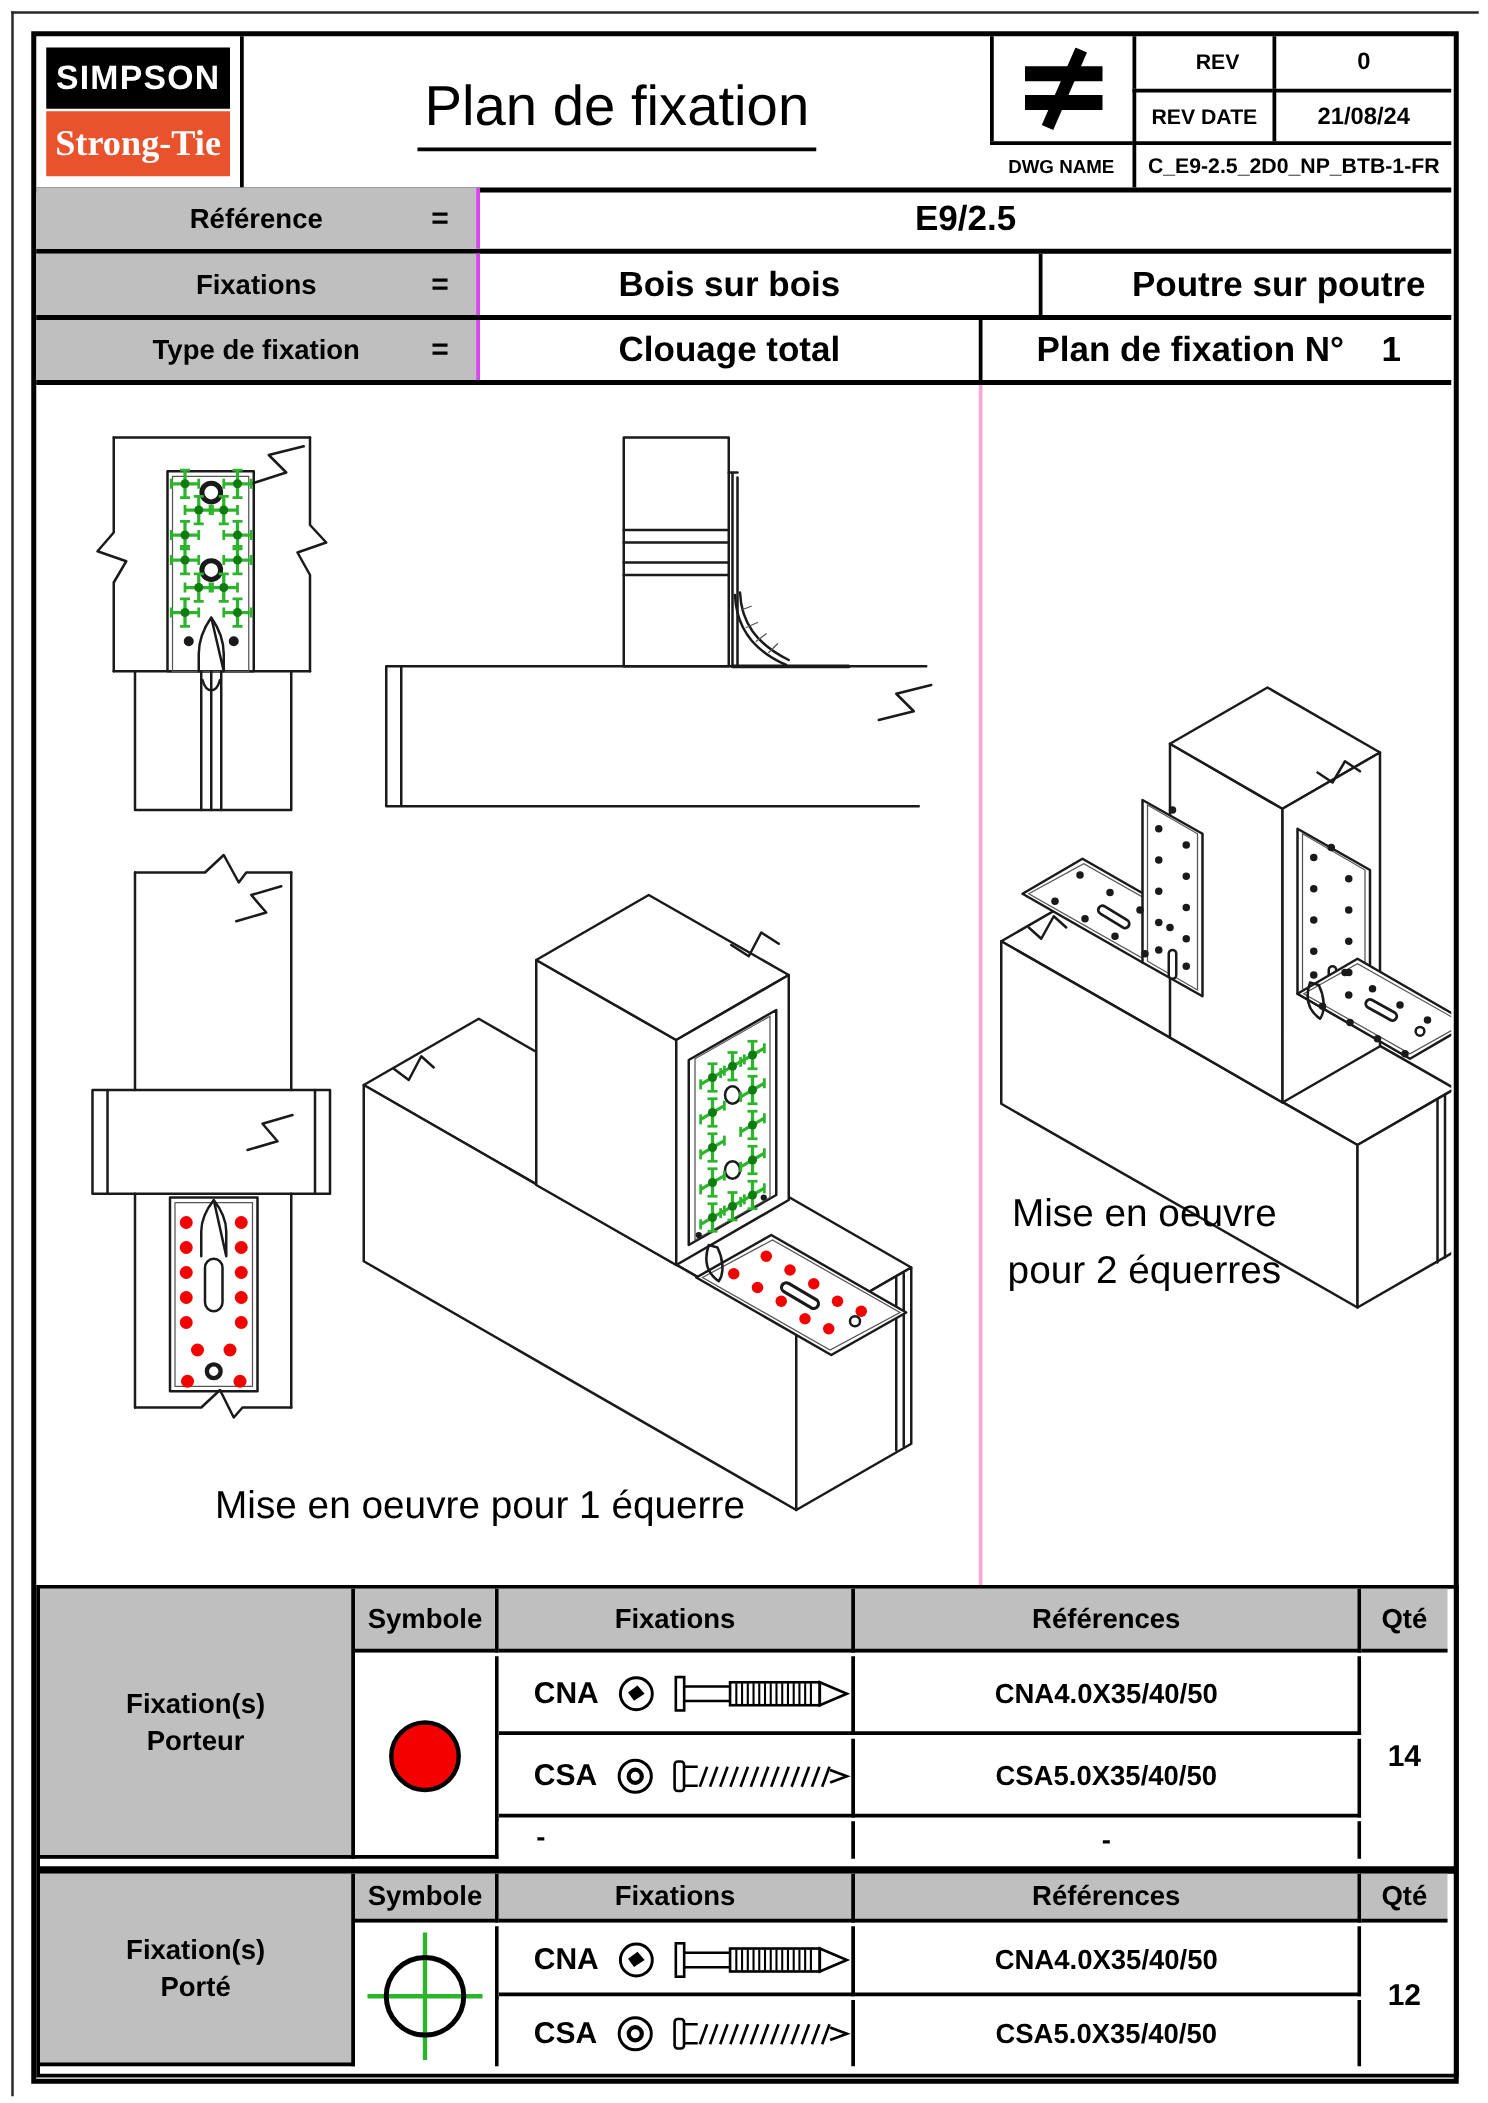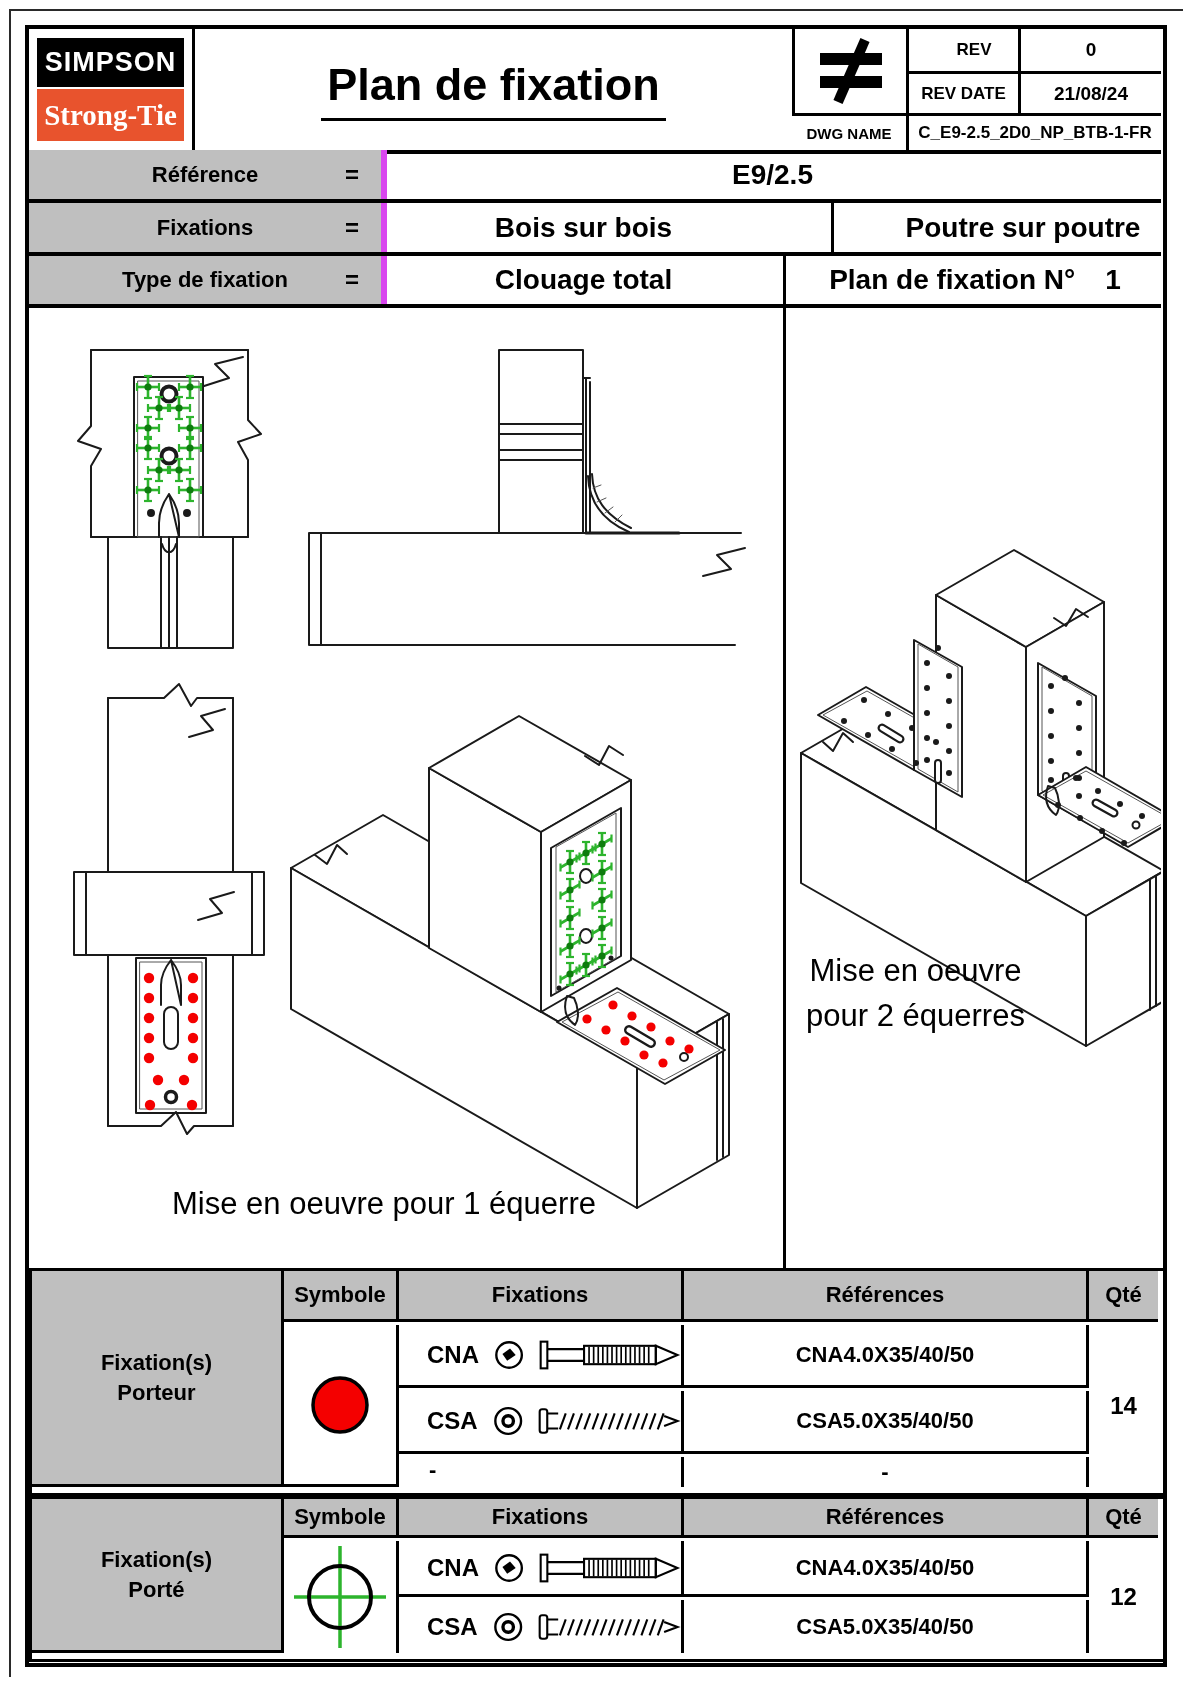--- a/index.html
+++ b/index.html
@@ -1,20 +1,20 @@
 <!DOCTYPE html>
 <html style="--red: #f40000; --green: #2db42d;"><head>
 <meta charset="utf-8">
 <style>
   html,body{margin:0;padding:0;background:#ffffff;}
   #page{position:relative;width:1190px;height:1682px;background:#fff;
         font-family:"Liberation Sans", sans-serif;color:#000;overflow:hidden;}
   .abs{position:absolute;}
   .b3{border:3px solid #000;}
-  .center{display:flex;align-items:center;justify-content:center;font-weight:bold;}
+  .center{display:flex;align-items:center;justify-content:center;}
   
   #edge-line{left:9px;top:9px;width:1172px;height:1666px;border-left:2px solid #2a2a2a;border-top:2px solid #2a2a2a;}
   
   #frame{left:25px;top:25px;width:1134px;height:1634px;border:4px solid #000;}
 
   
   #header{left:29px;top:29px;width:1132px;height:121px;border-bottom:4px solid #000;}
   #logo-cell{left:0;top:0;width:166px;height:121px;border-right:3px solid #000;padding:9px 8px;box-sizing:border-box;}
   .logo-black{background:#000;color:#fff;height:49px;font-weight:bold;font-size:27px;letter-spacing:1px;}
   .logo-orange{background:#e8532d;color:#fff;height:52px;margin-top:2px;font-family:"Liberation Serif",serif;font-weight:bold;font-size:29px;}
@@ -26,29 +26,29 @@
   #rev-lab{left:114px;top:0;width:133px;height:42px;border-top:none!important;font-size:17px;font-weight:bold;}
   #rev-val{left:226px;top:0;width:143px;height:42px;border-top:none!important;font-size:19px;font-weight:bold;}
   #revd-lab{left:114px;top:42px;width:112px;height:42px;font-size:17px;font-weight:bold;}
   #revd-val{left:226px;top:42px;width:143px;height:42px;font-size:19px;font-weight:bold;}
   #dwg-lab{left:0;top:84px;width:114px;height:37px;font-size:15px;font-weight:bold;}
   #dwg-val{left:114px;top:84px;width:255px;height:37px;font-size:17px;font-weight:bold;}
 
   
   #reftable{left:29px;top:150px;width:1132px;height:158px;}
   .ref-row{position:absolute;left:0;width:1132px;height:49px;border-bottom:4px solid #000;}
-  .ref-label{position:absolute;left:0;top:0;width:352px;height:49px;background:#bfbfbf;border-right:6px solid #d946ef;font-weight:bold;font-size:22px;}
+  .ref-label{position:absolute;left:0;top:0;width:352px;height:49px;background:#bfbfbf;border-right:3px solid #d946ef;font-weight:bold;font-size:22px;}
   .ref-eq{position:absolute;right:22px;top:50%;transform:translateY(-50%);font-weight:bold;font-size:24px;}
   .ref-val{position:absolute;top:0;height:49px;font-weight:bold;font-size:28px;}
   .sep{border-left:3px solid #000;}
 
   
   #drawings{left:29px;top:308px;width:1132px;height:960px;}
   #panel-left{left:0;top:0;width:754px;height:960px;}
-  #panel-right{left:754px;top:0;width:378px;height:960px;border-left:3px solid #000000;box-sizing:border-box;}
+  #panel-right{left:754px;top:0;width:378px;height:960px;border-left:3px solid #f9a8d4;box-sizing:border-box;}
   .caption{position:absolute;text-align:center;font-size:31px;color:#000;}
   #caption-1{left:75px;top:878px;width:560px;}
   #caption-2{left:12px;top:640px;width:235px;line-height:45px;}
   svg{display:block;}
   .ln{stroke:#1a1a1a;stroke-width:2;fill:none;stroke-linejoin:round;stroke-linecap:round;}
   .ln1{stroke:#555;stroke-width:1;fill:none;}
   .face{fill:#ffffff;stroke:#1a1a1a;stroke-width:2;stroke-linejoin:round;}
 
   
   .fixtable{position:absolute;left:29px;width:1132px;}

